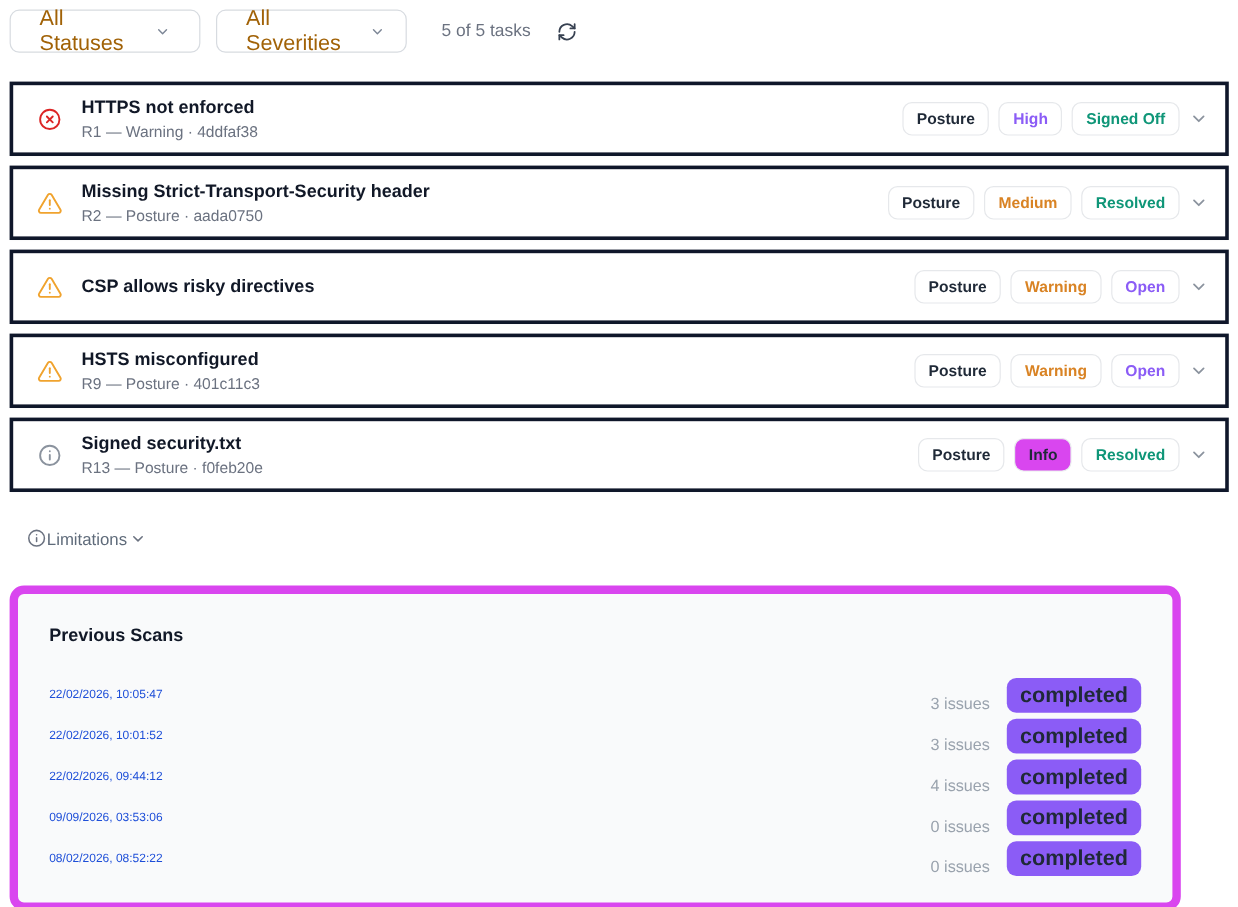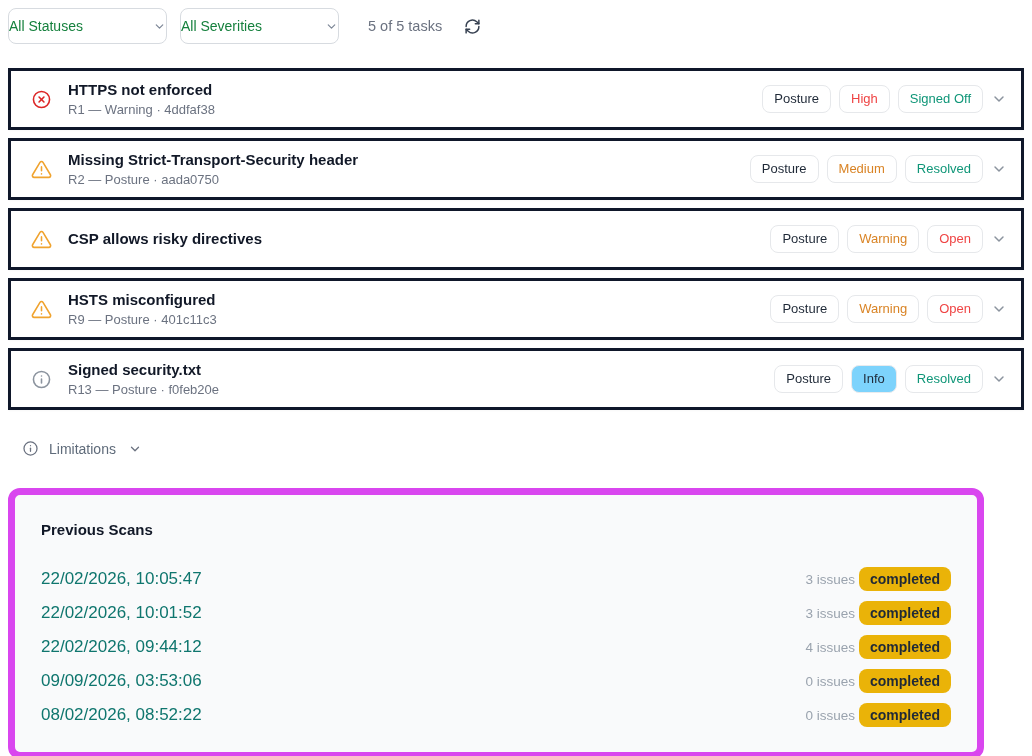--- a/index.html
+++ b/index.html
@@ -10,21 +10,21 @@
     color: #111827;
   }
   .page { padding: 8px; }
 
   
   .toolbar { display: flex; align-items: center; margin-bottom: 24px; }
   .select {
     width: 159px; height: 36px; background: #fff;
     border: 1px solid #d7dbe0; border-radius: 8px;
     display: flex; align-items: center; justify-content: space-between;
-    padding: 0 0; font-size: 14px; color: #15803d; cursor: pointer;
+    padding: 0 24px; font-size: 18px; color: #a16207; cursor: pointer;
   }
   .select + .select { margin-left: 13px; gap: 16px; }
   .select .chev { margin-left: 8px; }
   .task-count { margin-left: 29px; font-size: 14.5px; color: #6b7280; }
   .refresh-btn {
     margin-left: 18px; width: 24px; height: 24px; border: none; background: transparent;
     display: flex; align-items: center; justify-content: center; cursor: pointer;
   }
 
   
@@ -35,51 +35,51 @@
     box-shadow: 0 1px 2px rgba(16,24,40,0.03);
   }
   .task-icon { flex: 0 0 auto; display: flex; align-items: center; margin-right: 16px; }
   .task-text { flex: 1 1 auto; min-width: 0; }
   .task-title { font-size: 15px; font-weight: 700; color: #111827; line-height: 1.25; }
   .task-subtitle { font-size: 13px; color: #6b7280; margin-top: 3px; }
   .task-badges { display: flex; align-items: center; gap: 8px; }
   .badge {
     display: inline-block; padding: 4px 11px; border-radius: 8px;
     border: 1px solid #e6e8eb; background: #fff;
-    font-size: 13px; font-weight: 400; line-height: 1.35; white-space: nowrap;
+    font-size: 13px; font-weight: 700; line-height: 1.35; white-space: nowrap;
   }
   .badge.neutral { color: #1f2937; }
-  .badge.red { color: #ef4444; }
+  .badge.red { color: #8b5cf6; }
   .badge.orange { color: #d98324; }
   .badge.green { color: #0f9678; }
-  .badge.gray-solid { background: #7dd3fc; border-color: #e9ebee; color: #1f2937; }
+  .badge.gray-solid { background: #d946ef; border-color: #e9ebee; color: #1f2937; }
   .card-chevron { margin-left: 8px; display: flex; align-items: center; cursor: pointer; }
 
   
   .limitations {
-    margin-top: 30px; display: flex; align-items: center; gap: 10px;
+    margin-top: 30px; display: flex; align-items: center; 
     padding-left: 14px; cursor: pointer;
   }
   .limitations-label { font-size: 14px; color: #5f6b7a; }
   .limitations .chev { margin-left: 2px; }
 
   
   .scans-panel {
     margin-top: 31px; width: 976px;
     background: #f9fafb; border: 7px solid #d946ef; border-radius: 12px;
     padding: 26px 26px 20px 26px;
   }
   .scans-title { font-size: 15px; font-weight: 700; color: #111827; margin-bottom: 24px; }
   .scan-row { display: flex; align-items: center; justify-content: space-between; height: 34px; }
-  .scan-date { font-size: 17px; color: #0f766e; }
-  .scan-right { display: flex; align-items: center; gap: 4px; }
+  .scan-date { font-size: 10px; color: #1d4ed8; }
+  .scan-right { display: flex; align-items: flex-end; gap: 14px; }
   .scan-issues { font-size: 13.5px; color: #9aa3ae; }
   .scan-status {
-    background: #eab308; border-radius: 8px; padding: 4px 11px;
-    font-size: 14px; font-weight: 700; color: #1f2937;
+    background: #8b5cf6; border-radius: 8px; padding: 4px 11px;
+    font-size: 18px; font-weight: 700; color: #1f2937;
   }
 
   
   .next-panel-peek {
     margin-top: 4px; width: 1000px; height: 8px; margin-left: 8px;
     background: #fbfbfc; border: 1px solid #eceef1; border-bottom: none;
     border-radius: 12px 12px 0 0;
   }
 
   svg { display: block; }

